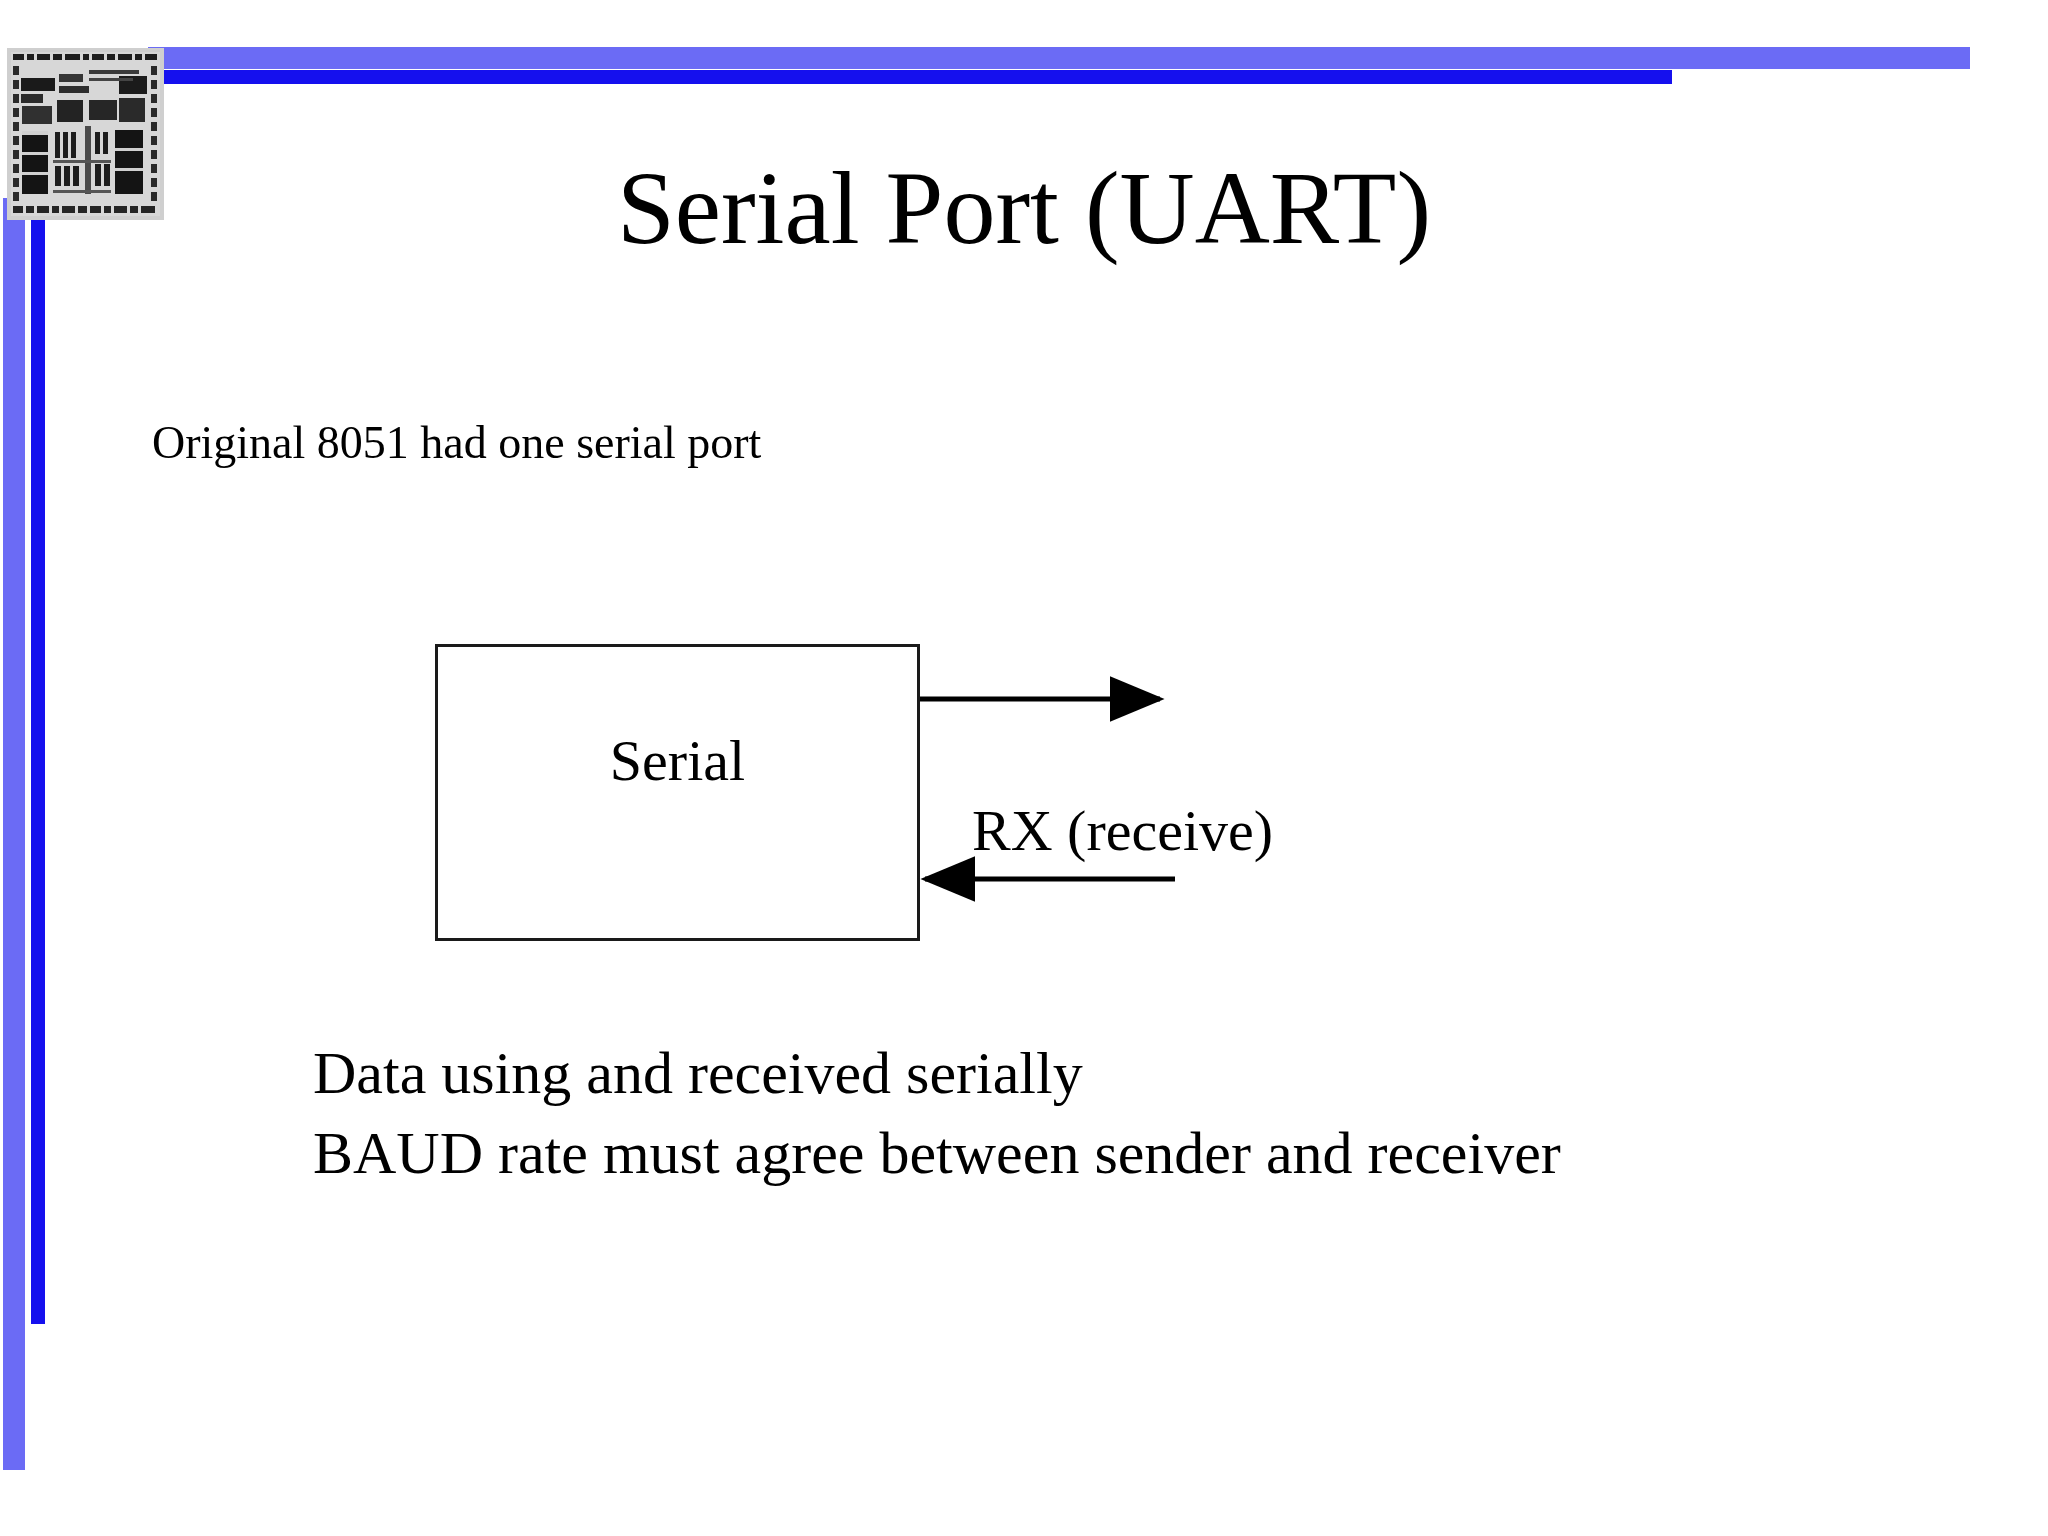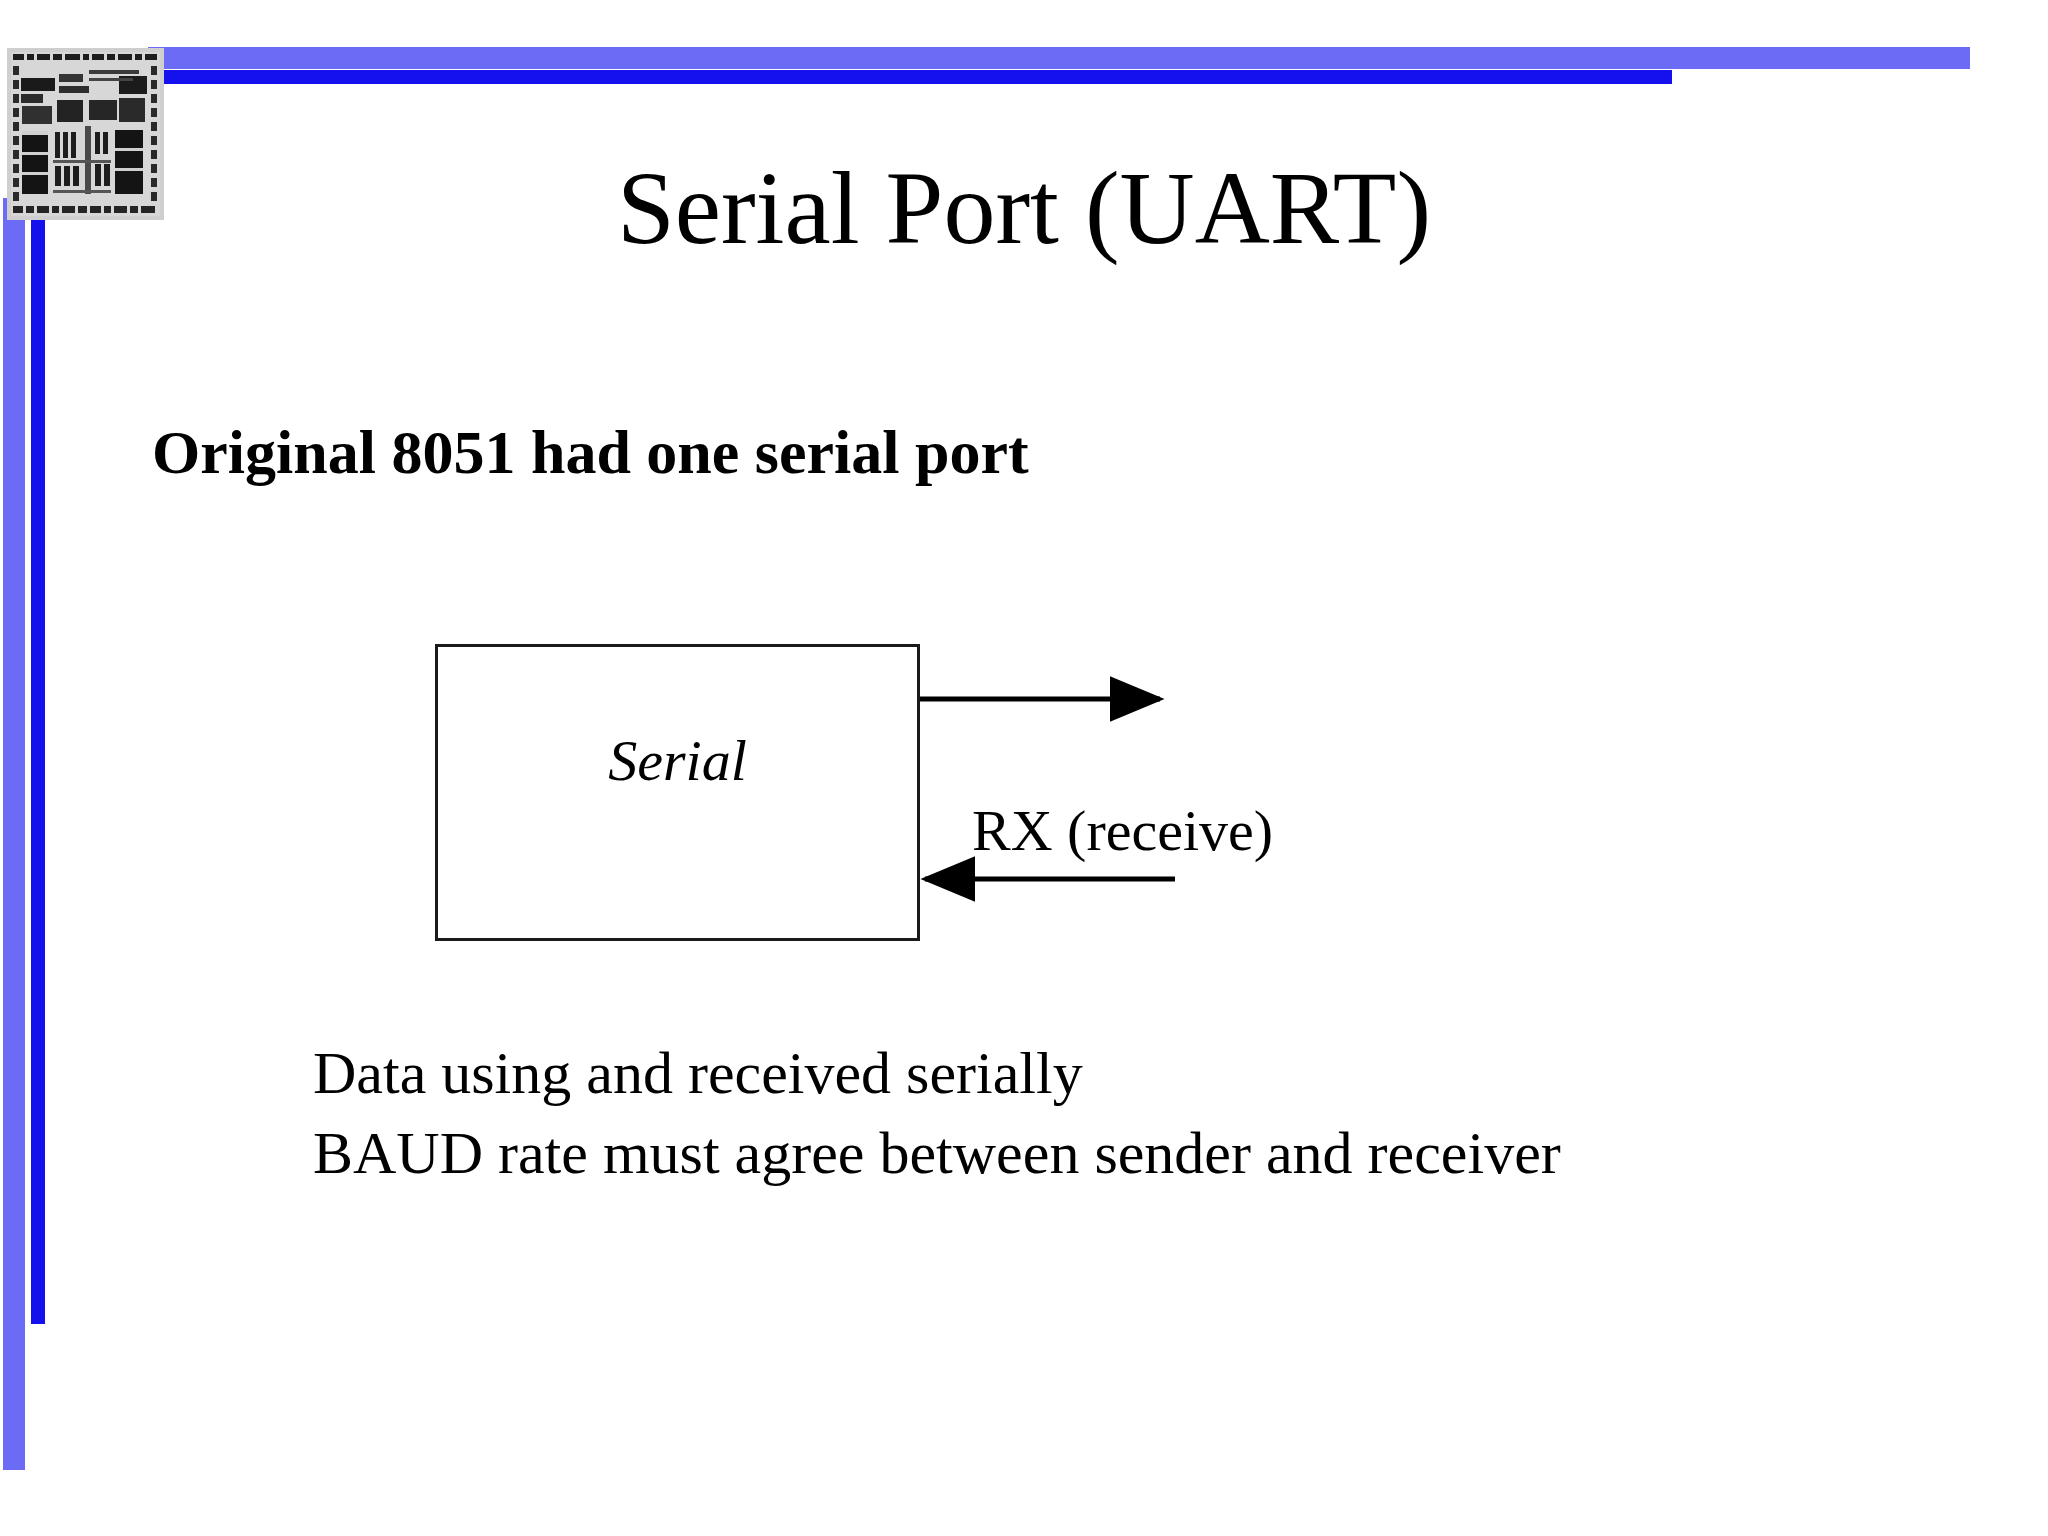--- a/index.html
+++ b/index.html
@@ -105,24 +105,23 @@
     letter-spacing: 0px;
     font-weight: normal;
     color: #000000;
   }
 
   
   #intro-line {
     position: absolute;
     left: 152px;
     top: 374px;
-    font-size: 62px;
+    font-size: 46px;
     line-height: 1.1;
     white-space: nowrap;
-    font-weight: bold;
   }
 
   
   #diagram {
     position: absolute;
     left: 0;
     top: 0;
     width: 2048px;
     height: 1536px;
     pointer-events: none;
@@ -140,21 +139,21 @@
   }
   #serial-box-label {
     position: absolute;
     left: 435px;
     top: 680px;
     width: 485px;
     text-align: center;
     font-size: 58px;
     line-height: 1.28;
   }
-  #serial-box-label span { display: block; font-style: italic; }
+  #serial-box-label span { display: block; }
 
   .arrow-label {
     position: absolute;
     font-size: 58px;
     line-height: 1;
     white-space: nowrap;
   }
   #tx-label { left: 980px; top: 584px; }
   #rx-label { left: 972px; top: 758px; }
 

